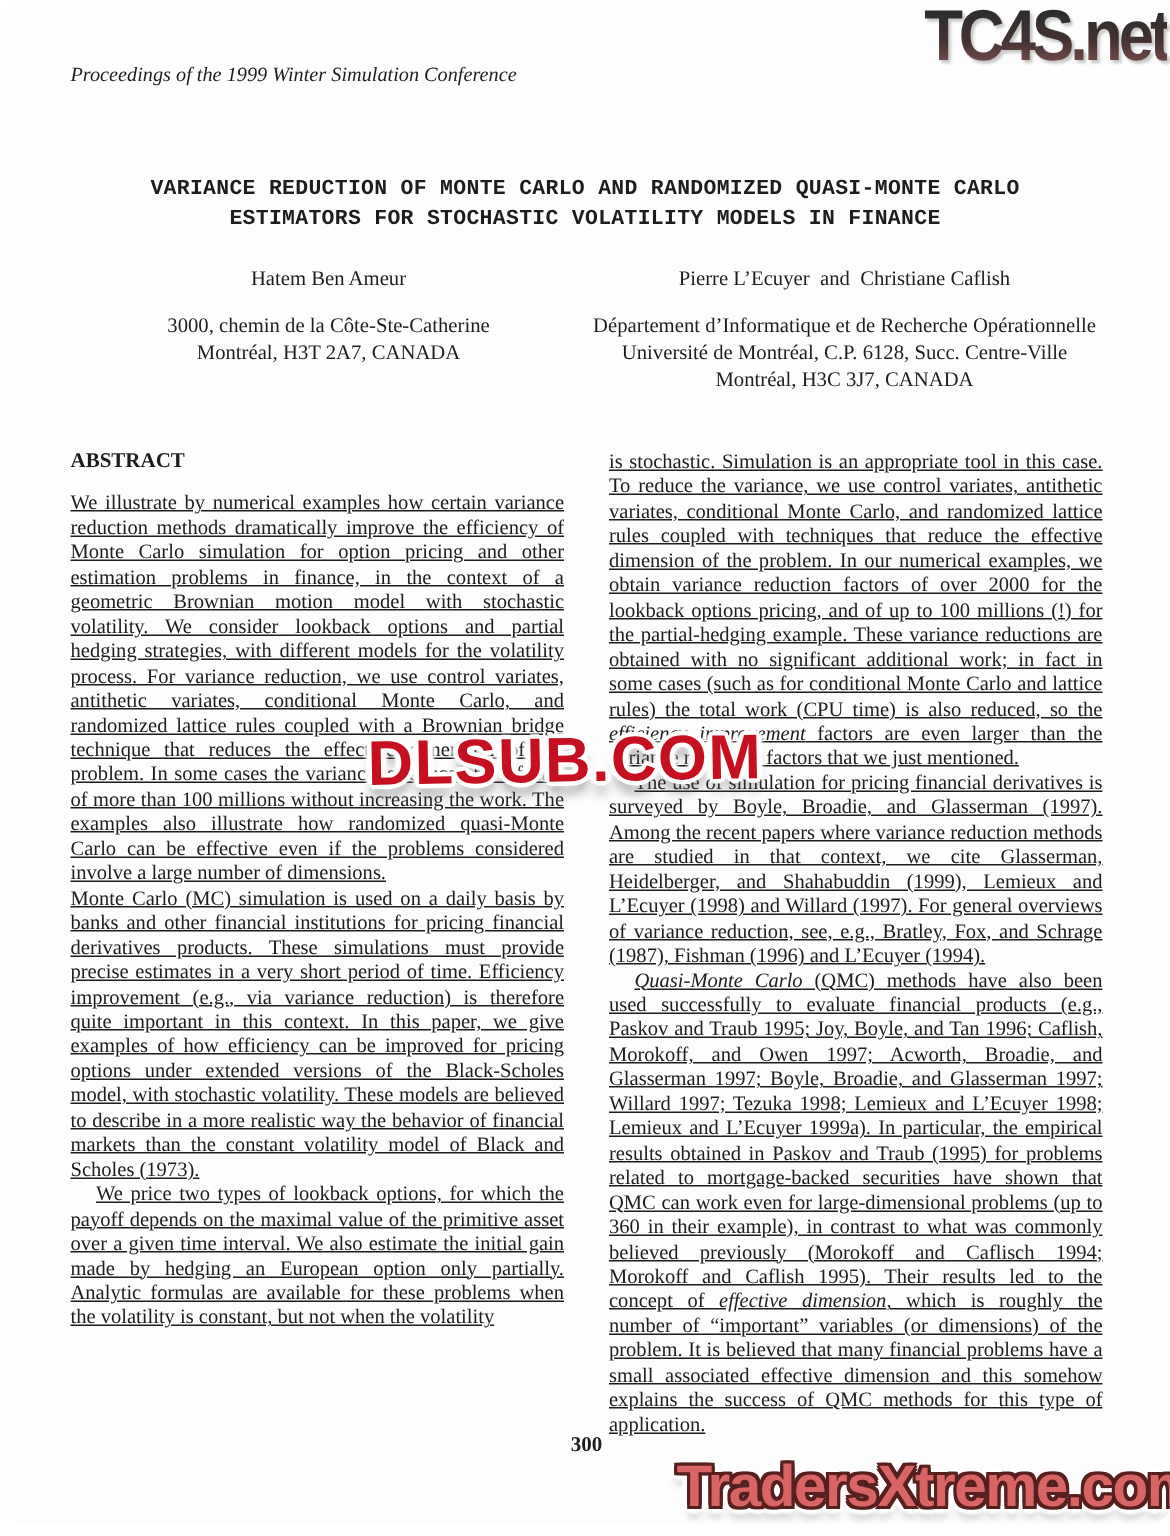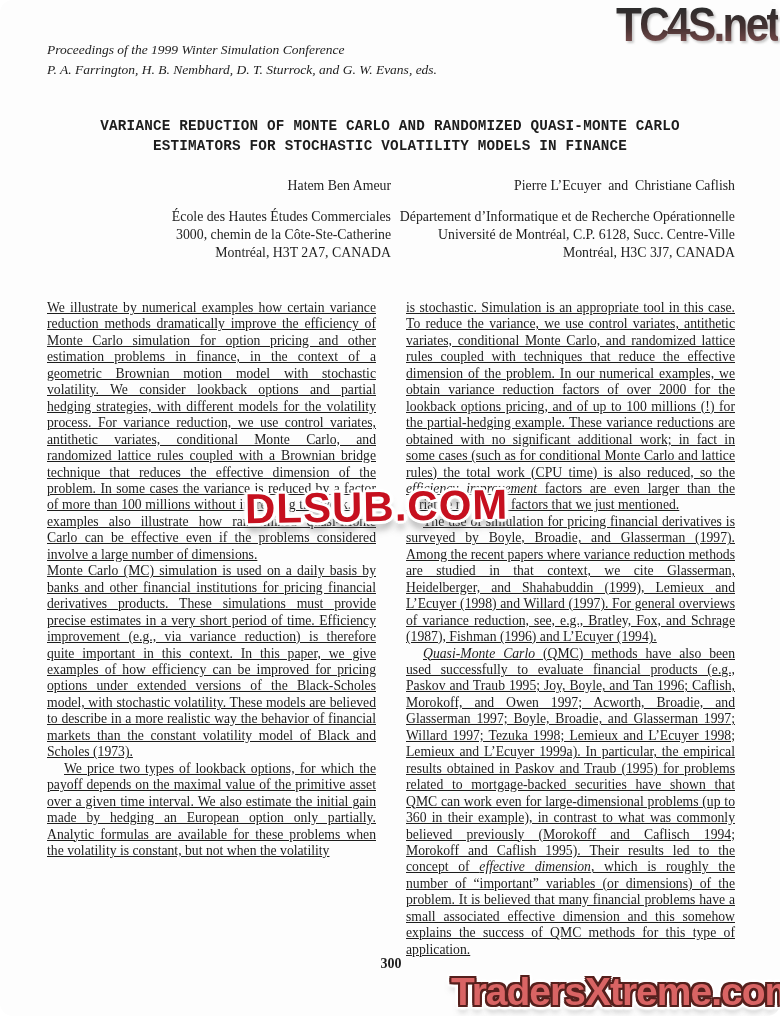--- a/index.html
+++ b/index.html
@@ -31,21 +31,21 @@
   .paper-title {
     position:absolute; left:0; right:0; top:116px;
     text-align:center; font-weight:bold; font-size:14.3px;
     line-height:20px; letter-spacing:.2px;font-family:Liberation Mono, monospace;
   }
 
   
   .authors {
     position:absolute; top:177px; left:47px; width:688px; display:flex;
   }
-  .author-col { flex:1; text-align:right; font-size:13.8px; line-height:18px; }
+  .author-col { flex:1; text-align:center; font-size:13.8px; line-height:18px; }
   .author-name { margin-bottom:13px; }
 
   
   .columns {
     position:absolute; top:300px; left:47px; width:688px;
     display:flex; gap:30px;
     font-size:13.7px; line-height:16.45px; text-align:justify;
   }
   .col { width:329px; }
   .col p { margin:0;text-decoration:underline; }
@@ -91,47 +91,46 @@
     z-index:5;
   }
 </style>
 </head>
 <body>
 
 <div class="page">
 
   <div class="proc-header">
     <div>Proceedings of the 1999 Winter Simulation Conference</div>
-    <div>P. A. Farrington, H. B. Nembhard, D. T. Sturrock, and G. W. Evans, eds.</div>
   </div>
 
   <div class="wm-tc4s">TC4S.net</div>
 
   <div class="paper-title">
     <div>VARIANCE REDUCTION OF MONTE CARLO AND RANDOMIZED QUASI-MONTE CARLO</div>
     <div>ESTIMATORS FOR STOCHASTIC VOLATILITY MODELS IN FINANCE</div>
   </div>
 
   <div class="authors">
     <div class="author-col">
       <div class="author-name">Hatem Ben Ameur</div>
-      <div>École des Hautes Études Commerciales</div>
       <div>3000, chemin de la Côte-Ste-Catherine</div>
       <div>Montréal, H3T 2A7, CANADA</div>
     </div>
     <div class="author-col">
       <div class="author-name">Pierre L’Ecuyer and Christiane Caflish</div>
       <div>Département d’Informatique et de Recherche Opérationnelle</div>
       <div>Université de Montréal, C.P. 6128, Succ. Centre-Ville</div>
       <div>Montréal, H3C 3J7, CANADA</div>
     </div>
   </div>
 
   <div class="columns">
     <div class="col">
+      <div class="abs-heading">ABSTRACT</div>
       <p><span>We illustrate by numerical examples how certain variance reduction methods dramatically improve the efficiency of Monte Carlo simulation for option pricing and other estimation problems in finance, in the context of a geometric Brownian motion model with stochastic volatility. We consider lookback options and partial hedging strategies, with different models for the volatility process. For variance reduction, we use control variates, antithetic variates, conditional Monte Carlo, and randomized lattice rules coupled with a Brownian bridge technique that reduces the effective dimension of the problem. In some cases the variance is reduced by a factor of more than 100 millions without increasing the work. The examples also illustrate how randomized quasi-Monte Carlo can be effective even if the problems considered involve a large number of dimensions.</span></p>
       <p><span>Monte Carlo (MC) simulation is used on a daily basis by banks and other financial institutions for pricing financial derivatives products. These simulations must provide precise estimates in a very short period of time. Efficiency improvement (e.g., via variance reduction) is therefore quite important in this context. In this paper, we give examples of how efficiency can be improved for pricing options under extended versions of the Black-Scholes model, with stochastic volatility. These models are believed to describe in a more realistic way the behavior of financial markets than the constant volatility model of Black and Scholes (1973).</span></p>
       <p class="indent"><span>We price two types of lookback options, for which the payoff depends on the maximal value of the primitive asset over a given time interval. We also estimate the initial gain made by hedging an European option only partially. Analytic formulas are available for these problems when the volatility is constant, but not when the volatility</span></p>
     </div>
     <div class="col">
       <p><span>is stochastic. Simulation is an appropriate tool in this case. To reduce the variance, we use control variates, antithetic variates, conditional Monte Carlo, and randomized lattice rules coupled with techniques that reduce the effective dimension of the problem. In our numerical examples, we obtain variance reduction factors of over 2000 for the lookback options pricing, and of up to 100 millions (!) for the partial-hedging example. These variance reductions are obtained with no significant additional work; in fact in some cases (such as for conditional Monte Carlo and lattice rules) the total work (CPU time) is also reduced, so the </span><span class="ital">efficiency improvement</span><span> factors are even larger than the variance reduction factors that we just mentioned.</span></p>
       <p class="indent"><span>The use of simulation for pricing financial derivatives is surveyed by Boyle, Broadie, and Glasserman (1997). Among the recent papers where variance reduction methods are studied in that context, we cite Glasserman, Heidelberger, and Shahabuddin (1999), Lemieux and L’Ecuyer (1998) and Willard (1997). For general overviews of variance reduction, see, e.g., Bratley, Fox, and Schrage (1987), Fishman (1996) and L’Ecuyer (1994).</span></p>
       <p class="indent"><span class="ital">Quasi-Monte Carlo</span><span> (QMC) methods have also been used successfully to evaluate financial products (e.g., Paskov and Traub 1995; Joy, Boyle, and Tan 1996; Caflish, Morokoff, and Owen 1997; Acworth, Broadie, and Glasserman 1997; Boyle, Broadie, and Glasserman 1997; Willard 1997; Tezuka 1998; Lemieux and L’Ecuyer 1998; Lemieux and L’Ecuyer 1999a). In particular, the empirical results obtained in Paskov and Traub (1995) for problems related to mortgage-backed securities have shown that QMC can work even for large-dimensional problems (up to 360 in their example), in contrast to what was commonly believed previously (Morokoff and Caflisch 1994; Morokoff and Caflish 1995). Their results led to the concept of </span><span class="ital">effective dimension</span><span>, which is roughly the number of “important” variables (or dimensions) of the problem. It is believed that many financial problems have a small associated effective dimension and this somehow explains the success of QMC methods for this type of application.</span></p>
     </div>
   </div>

